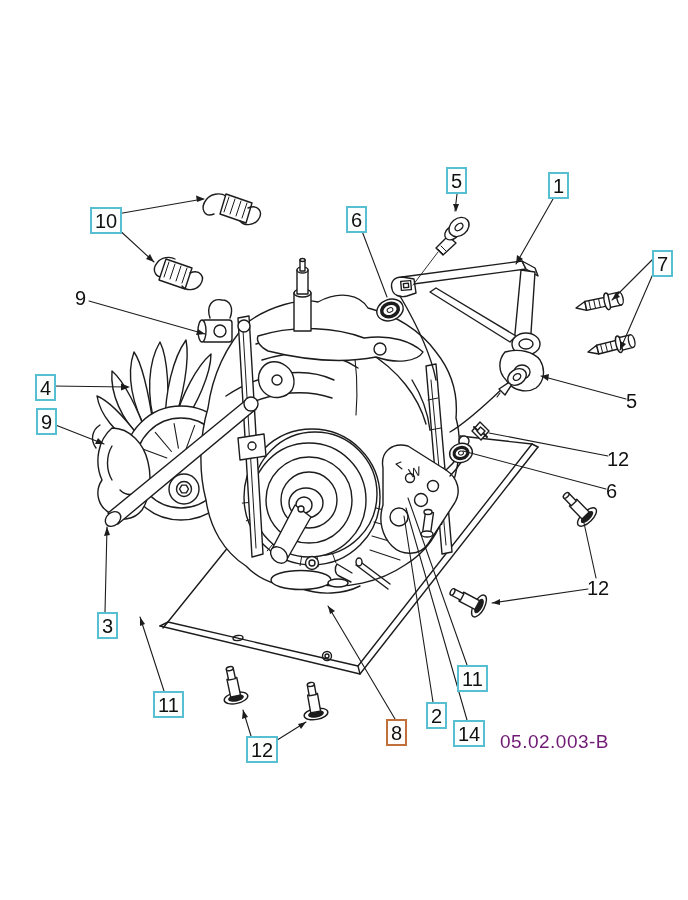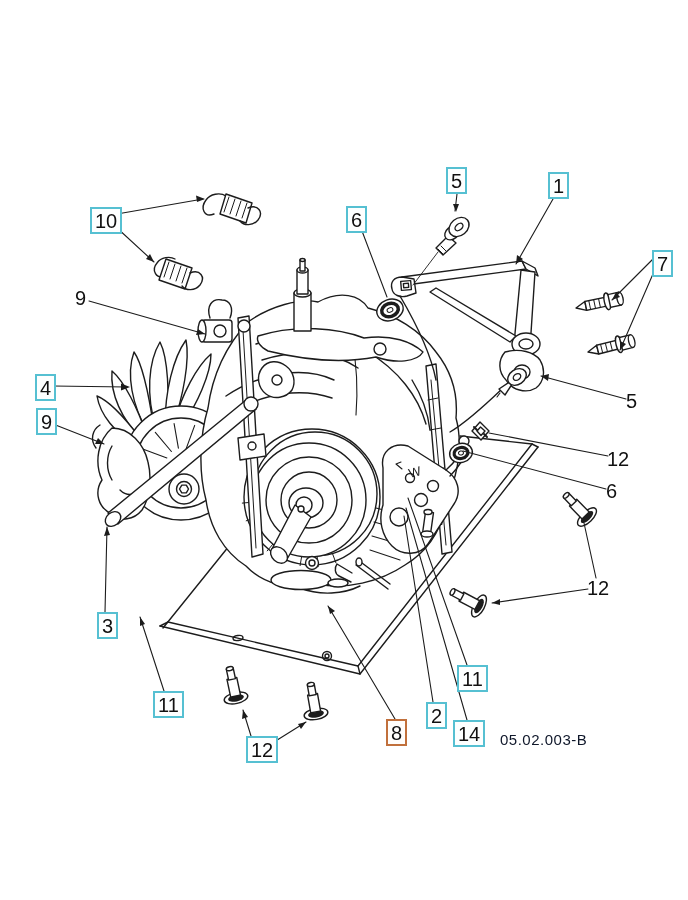--- a/index.html
+++ b/index.html
@@ -38,22 +38,22 @@
   #c6b{left:606px;top:481px;}
   #c12b{left:587px;top:578px;}
   #c3 {left:97px;top:612px;}
   #c11{left:153px;top:691px;}
   #c12c{left:246px;top:736px;}
   #c8 {left:386px;top:719px;}
   #c2 {left:426px;top:702px;}
   #c13{left:457px;top:665px;}
   #c14{left:453px;top:720px;}
   #drawing-number{
-    position:absolute;left:500px;top:731px;color:#0f172a;
-    font-size:15px;letter-spacing:.5px;
+    position:absolute;left:500px;top:731px;color:#701a75;
+    font-size:19px;letter-spacing:.5px;
   }
 </style>
 </head>
 <body>
 
 <div id="stage">
 
 <svg id="drawing" width="688" height="900" viewBox="0 0 688 900" fill="none" stroke="#1c1c1c" stroke-width="1.4" stroke-linecap="round" stroke-linejoin="round">
 
   <defs>

